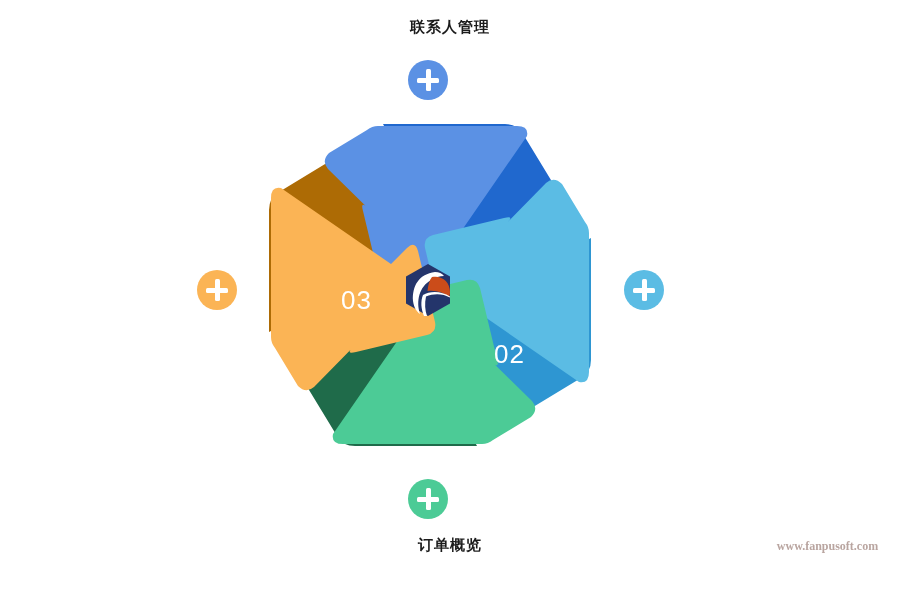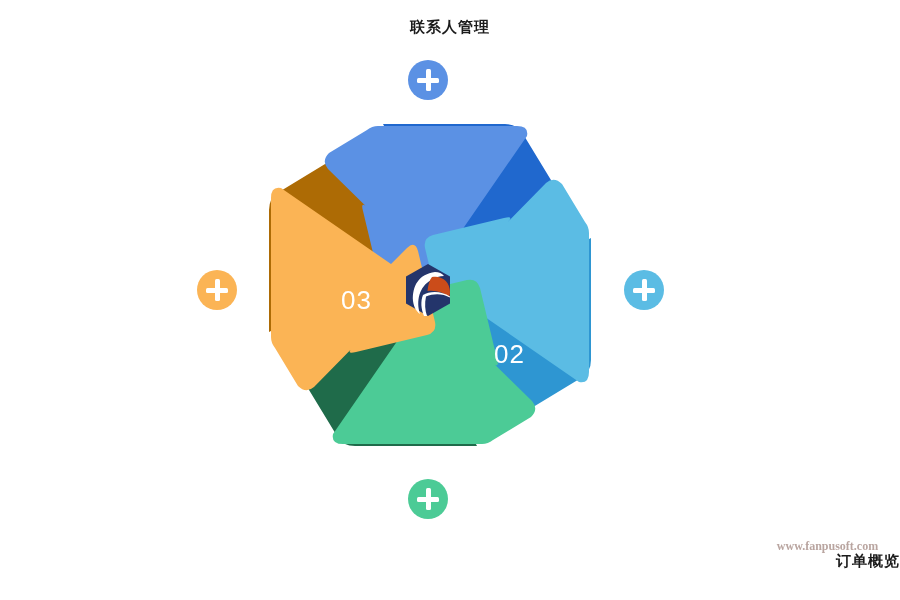--- a/index.html
+++ b/index.html
@@ -9,21 +9,21 @@
     overflow:hidden;position:relative;
   }
   .stage{position:absolute;inset:0;}
 
   
   .label-text{
     position:absolute;font-size:15px;font-weight:700;color:#1b1b1b;
     letter-spacing:1px;white-space:nowrap;
   }
   .lbl-top{left:0;right:0;top:18px;text-align:center;}
-  .lbl-bottom{left:0;right:0;top:552px;text-align:right;}
+  .lbl-bottom{left:0;right:0;top:536px;text-align:center;}
   .lbl-left{left:57px;top:275px;}
   .lbl-right{left:705px;top:275px;}
 
   .plus{
     position:absolute;width:40px;height:40px;border-radius:50%;
   }
   .plus::before,.plus::after{
     content:"";position:absolute;background:#fff;border-radius:1.5px;
   }
   .plus::before{left:50%;top:9px;width:5px;height:22px;margin-left:-2.5px;}

